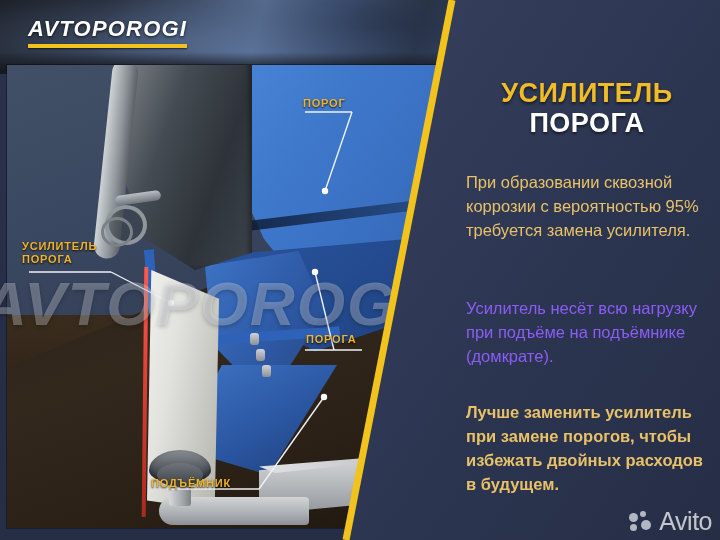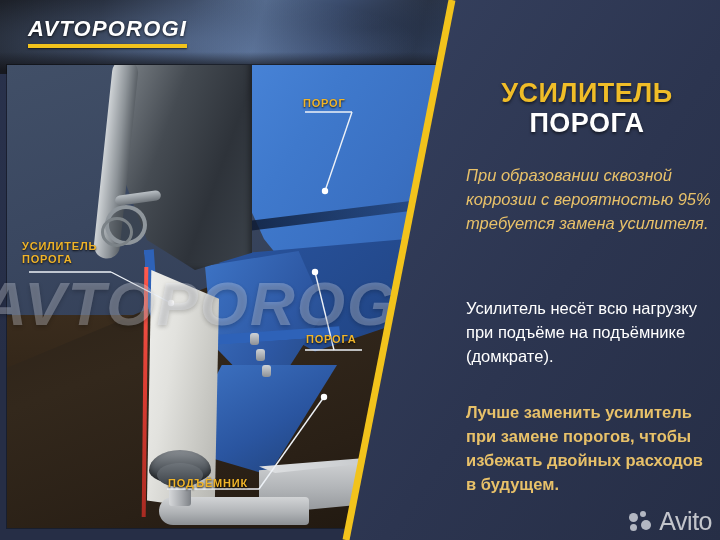--- a/index.html
+++ b/index.html
@@ -232,22 +232,22 @@
   }
   .title .l2{
     display:block;font-size:27px;font-weight:bold;letter-spacing:.5px;
     color:#ffffff;text-shadow:0 2px 3px rgba(0,0,0,.55);
   }
   .para{
     position:absolute;left:22px;width:248px;
     font-size:16.5px;line-height:24px;font-weight:normal;
   }
   .para.gold{color:#e8c169;}
-  .para.white{color:#ffffff;}
-  #para1{top:163px;font-style:italic;}
+  .para.white{color:#8b5cf6;}
+  #para1{top:170px;}
   #para2{top:296px;}
   #para3{top:400px;font-weight:bold;}
 
   
   .avito{
     position:absolute;right:8px;bottom:6px;z-index:60;
     display:flex;align-items:center;gap:4px;
     opacity:.72;
   }
   .avito-dots{position:relative;width:26px;height:22px;}
@@ -325,21 +325,21 @@
     </div>
   </div>
 
   <div class="callout-text" style="left:303px;top:97px;">ПОРОГ</div>
 
   <div class="callout-text" style="left:22px;top:240px;">УСИЛИТЕЛЬ
 ПОРОГА</div>
 
   <div class="callout-text" style="left:306px;top:333px;">ПОРОГА</div>
 
-  <div class="callout-text" style="left:168px;top:477px;">ПОДЪЁМНИК</div>
+  <div class="callout-text" style="left:151px;top:477px;">ПОДЪЁМНИК</div>
 
   <div class="wm">AVTOPOROGI</div>
 
   <svg class="divider">
     <polygon points="452,0 720,0 720,540 346,540" fill="#2b3450"></polygon>
     <polygon points="452,0 720,0 720,540 346,540" fill="url(#g1)"></polygon>
     <defs>
       <linearGradient id="g1" x1="0" y1="0" x2="1" y2="1">
         <stop offset="0%" stop-color="#36415f"></stop>
         <stop offset="55%" stop-color="#2c3550"></stop>

